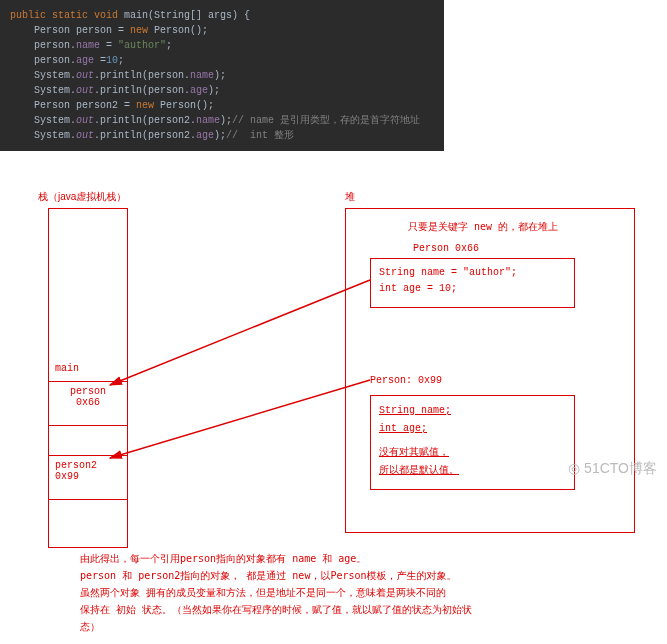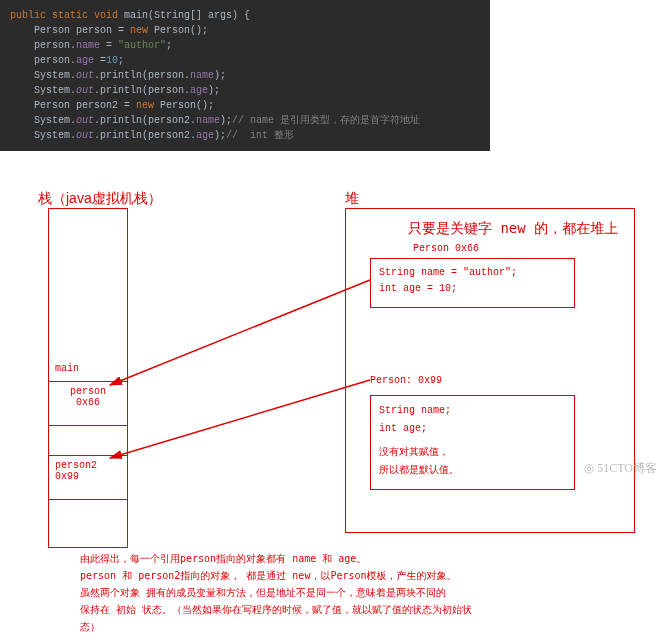--- a/index.html
+++ b/index.html
@@ -9,59 +9,59 @@
     font-size: 10px;
     background: #fff;
     width: 667px;
     height: 644px;
     position: relative;
     overflow: hidden;
   }
   .code-block {
     background: #2b2b2b;
     padding: 8px 10px;
-    width: 490px;
+    width: 444px;
     line-height: 1.5;
     font-size: 10px;
   }
   .code-line { white-space: pre; color: #a9b7c6; }
   .kw { color: #cc7832; }
   .str { color: #6a8759; }
   .num { color: #6897bb; }
   .fld { color: #9876aa; }
   .cls { color: #a9b7c6; }
   .sys { font-style: italic; color: #9876aa; }
   .cmt { color: #808080; }
 
   .diagram { position: absolute; top: 190px; left: 0; width: 667px; height: 450px; color: #d00; }
-  .label { font-family: "Microsoft YaHei","PingFang SC",sans-serif; font-size: 14px; color: #d00; }
+  .label { font-family: "Microsoft YaHei","PingFang SC",sans-serif; font-size: 10px; color: #d00; }
 
   .stack-title { position: absolute; left: 38px; top: 0; }
   .heap-title { position: absolute; left: 345px; top: 0; }
 
   .stack-box { position: absolute; left: 48px; top: 18px; width: 80px; height: 340px; border: 1px solid #d00; }
   .stack-cell { position: absolute; left: 0; width: 100%; border-top: 1px solid #d00; padding: 4px 6px; font-size: 10px; color: #d00; }
   .stack-main { top: 150px; border-top: none; }
   .stack-c1 { top: 172px; height: 44px; text-align: center; }
   .stack-c2 { top: 216px; height: 30px; }
   .stack-c3 { top: 246px; height: 44px; }
   .stack-c4 { top: 290px; height: 50px; }
 
   .heap-box { position: absolute; left: 345px; top: 18px; width: 290px; height: 325px; border: 1px solid #d00; padding: 8px; }
   .heap-note { position: absolute; left: 370px; top: 30px; font-family: "Microsoft YaHei",monospace; margin-left: 38px; }
 
   .obj-label { position: absolute; font-size: 10px; color: #d00; }
   .obj1-lbl { left: 370px; top: 53px; padding-left: 43px; }
   .obj1-box { position: absolute; left: 370px; top: 68px; width: 205px; height: 50px; border: 1px solid #d00; padding: 6px 8px; font-size: 10px; color: #d00; line-height: 1.6; }
   .obj2-lbl { left: 370px; top: 185px; }
-  .obj2-box { position: absolute; left: 370px; top: 205px; width: 205px; height: 95px; border: 1px solid #d00; padding: 6px 8px; font-size: 10px; color: #d00; line-height: 1.8; }
+  .obj2-box { position: absolute; left: 370px; top: 205px; width: 205px; height: 95px; border: 1px solid #d00; padding: 6px 8px; font-size: 10px; color: #d00; line-height: 1.8; text-decoration: underline; }
 
   .bottom-text { position: absolute; left: 80px; top: 360px; width: 520px; line-height: 1.7; font-family: "Microsoft YaHei",monospace; font-size: 10px; color: #d00; }
 
-  .watermark { position: absolute; right: 10px; top: 460px; font-size: 12px; color: #bbb; font-family: Liberation Serif, serif; }
+  .watermark { position: absolute; right: 10px; top: 460px; font-size: 14px; color: #bbb; font-family: Liberation Sans, sans-serif; }
 
   svg.arrows { position: absolute; left: 0; top: 0; width: 667px; height: 360px; pointer-events: none; }
 </style>
 </head>
 <body>
 
 <div class="code-block">
   <div class="code-line"><span class="kw">public static void</span> <span class="cls">main</span>(String[] args) {</div>
   <div class="code-line">    Person person = <span class="kw">new</span> Person();</div>
   <div class="code-line">    person.<span class="fld">name</span> = <span class="str">"author"</span>;</div>

